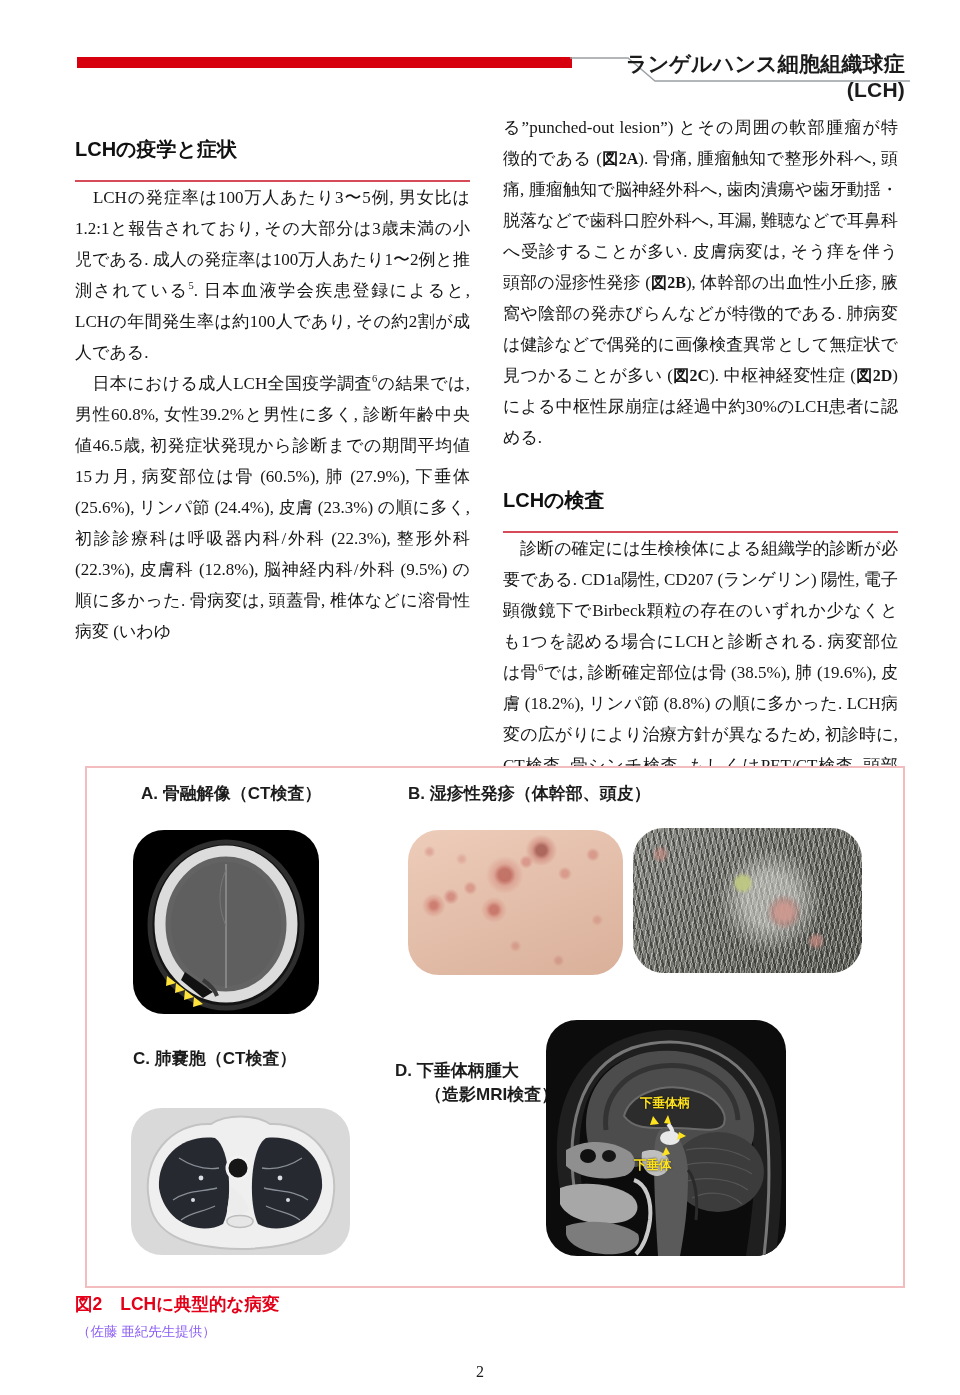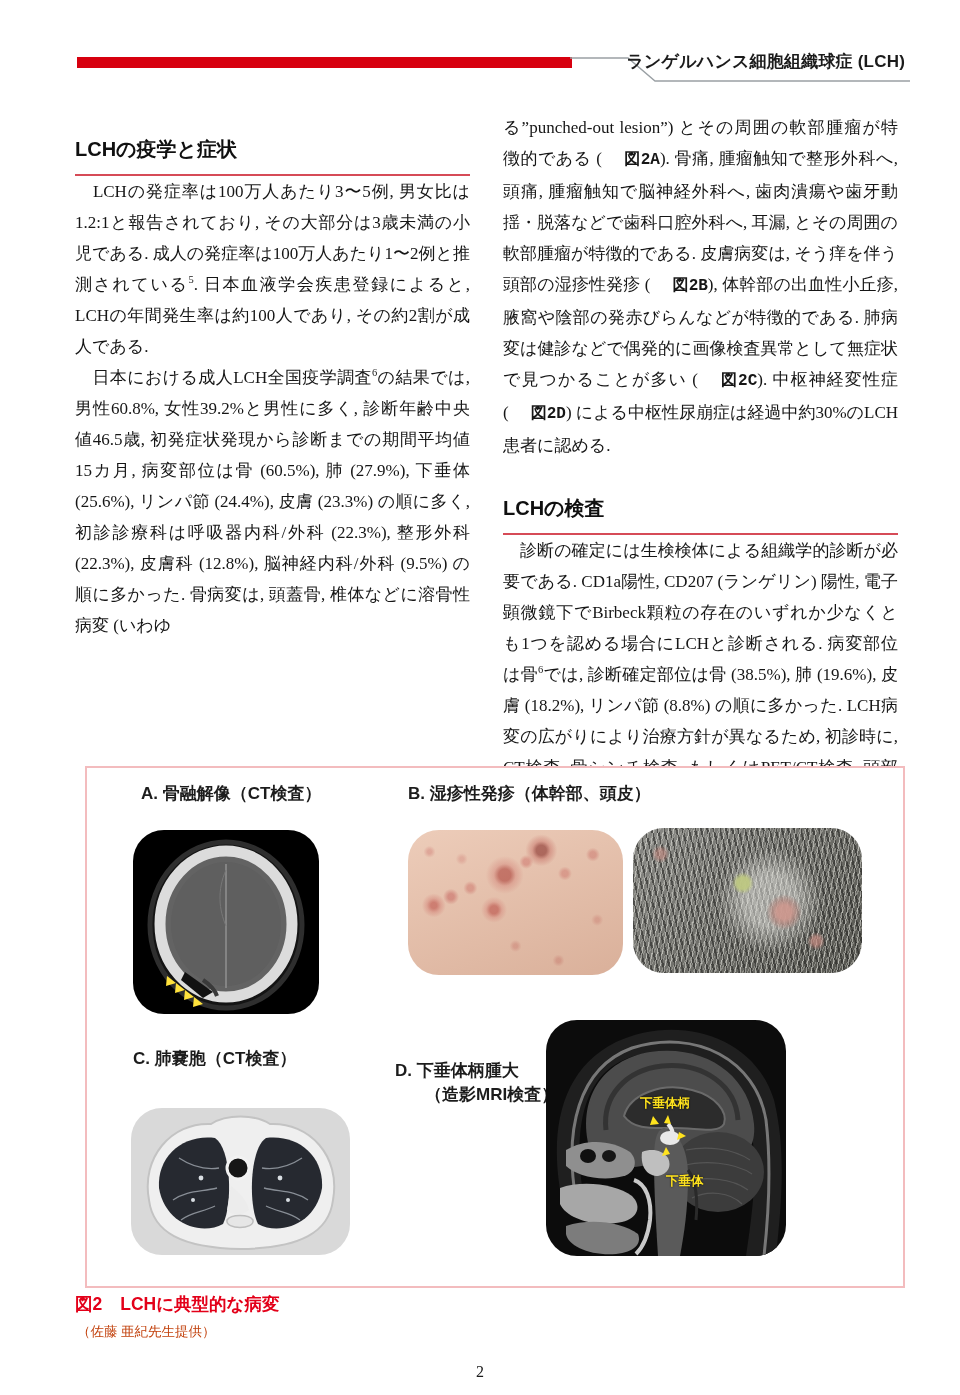--- a/index.html
+++ b/index.html
@@ -6,34 +6,34 @@
   .page{
     position:relative;width:960px;height:1395px;background:#ffffff;overflow:hidden;
     font-family:"Liberation Serif","DejaVu Serif",serif;color:#161616;
   }
   
   .header-bar{position:absolute;left:77px;top:57px;width:495px;height:11px;}
   .header-connector{position:absolute;left:560px;top:50px;width:350px;height:36px;}
   .header-title{
     position:absolute;left:580px;top:50px;width:325px;text-align:right;
     font-family:"Liberation Sans","DejaVu Sans",sans-serif;font-weight:700;
-    font-size:17px;letter-spacing:0.2px;color:#1b1b1b;
+    font-size:21px;letter-spacing:0.2px;color:#1b1b1b;
   }
   
   .col{position:absolute;top:112px;width:395px;font-size:17px;line-height:31px;
        text-align:justify;color:#161616;}
   .col-left{left:75px;}
   .col-right{left:503px;}
   .col p{margin:0;}
   sup{font-size:10.5px;line-height:0;vertical-align:super;}
-  b{font-family:Liberation Mono, monospace;font-weight:700;font-size:16px;margin-left:22px;}
+  b{font-family:Liberation Serif, serif;font-weight:700;font-size:16px;}
   .section-heading{
     font-family:"Liberation Sans","DejaVu Sans",sans-serif;font-weight:700;
     font-size:20px;line-height:26px;color:#101010;margin:0;
-    padding-bottom:12px;border-bottom:2px solid #d64b57;text-align:left;
+    padding-bottom:18px;border-bottom:2px solid #d64b57;text-align:left;
   }
   .hgap1{margin-top:24px;}
   .pgap1{margin-top:21px;}
   .hgap2{margin-top:34px;}
   .pgap2{margin-top:23px;}
   
   .figure-box{
     position:absolute;left:85px;top:766px;width:816px;height:518px;
     border:2px solid #f3bcbe;background:#ffffff;
   }
@@ -84,22 +84,22 @@
     text-shadow:0 0 2px rgba(0,0,0,.9);
   }
   
   .figure-caption{
     position:absolute;left:75px;top:1292px;
     font-family:"Liberation Sans","DejaVu Sans",sans-serif;font-weight:700;
     font-size:17.5px;color:#e30019;
   }
   .figure-caption .cap-label{margin-right:18px;}
   .figure-credit{
-    position:absolute;left:77px;top:1323px;font-size:13.5px;color:#c2410c;
-    font-family:Liberation Serif, serif;
+    position:absolute;left:77px;top:1323px;font-size:13.5px;color:#8b5cf6;
+    font-family:Liberation Sans, sans-serif;
   }
   .page-number{
     position:absolute;left:0;top:1363px;width:960px;text-align:center;
     font-size:16px;color:#1a1a1a;
   }
 </style>
 </head>
 <body>
 
 <div class="page">
@@ -110,21 +110,21 @@
   </svg>
   <div class="header-title">ランゲルハンス細胞組織球症 (LCH)</div>
 
   <div class="col col-left">
     <h2 class="section-heading hgap1">LCHの疫学と症状</h2>
     <p class="pgap1"><span>　LCHの発症率は100万人あたり3〜5例, 男女比は1.2:1と報告されており, その大部分は3歳未満の小児である. 成人の発症率は100万人あたり1〜2例と推測されている</span><sup>5</sup><span>. 日本血液学会疾患登録によると, LCHの年間発生率は約100人であり, その約2割が成人である.</span></p>
     <p><span>　日本における成人LCH全国疫学調査</span><sup>6</sup><span>の結果では, 男性60.8%, 女性39.2%と男性に多く, 診断年齢中央値46.5歳, 初発症状発現から診断までの期間平均値15カ月, 病変部位は骨 (60.5%), 肺 (27.9%), 下垂体 (25.6%), リンパ節 (24.4%), 皮膚 (23.3%) の順に多く, 初診診療科は呼吸器内科/外科 (22.3%), 整形外科 (22.3%), 皮膚科 (12.8%), 脳神経内科/外科 (9.5%) の順に多かった. 骨病変は, 頭蓋骨, 椎体などに溶骨性病変 (いわゆ</span></p>
   </div>
 
   <div class="col col-right">
-    <p><span>る”punched-out lesion”) とその周囲の軟部腫瘤が特徴的である (</span><b>図2A</b><span>). 骨痛, 腫瘤触知で整形外科へ, 頭痛, 腫瘤触知で脳神経外科へ, 歯肉潰瘍や歯牙動揺・脱落などで歯科口腔外科へ, 耳漏, とその周囲の軟部腫瘤が特徴的である. 皮膚病変は, そう痒を伴う頭部の湿疹性発疹 (</span><b>図2B</b><span>), 体幹部の出血性小丘疹, 腋窩や陰部の発赤びらんなどが特徴的である. 肺病変は健診などで偶発的に画像検査異常として無症状で見つかることが多い (</span><b>図2C</b><span>). 中枢神経変性症 (</span><b>図2D</b><span>) による中枢性尿崩症は経過中約30%のLCH患者に認める.</span></p>
+    <p><span>る”punched-out lesion”) とその周囲の軟部腫瘤が特徴的である (</span><b>図2A</b><span>). 骨痛, 腫瘤触知で整形外科へ, 頭痛, 腫瘤触知で脳神経外科へ, 歯肉潰瘍や歯牙動揺・脱落などで歯科口腔外科へ, 耳漏, 難聴などで耳鼻科へ受診することが多い. 皮膚病変は, そう痒を伴う頭部の湿疹性発疹 (</span><b>図2B</b><span>), 体幹部の出血性小丘疹, 腋窩や陰部の発赤びらんなどが特徴的である. 肺病変は健診などで偶発的に画像検査異常として無症状で見つかることが多い (</span><b>図2C</b><span>). 中枢神経変性症 (</span><b>図2D</b><span>) による中枢性尿崩症は経過中約30%のLCH患者に認める.</span></p>
     <h2 class="section-heading hgap2">LCHの検査</h2>
     <p class="pgap2"><span>　診断の確定には生検検体による組織学的診断が必要である. CD1a陽性, CD207 (ランゲリン) 陽性, 電子顕微鏡下でBirbeck顆粒の存在のいずれか少なくとも1つを認める場合にLCHと診断される. 病変部位は骨</span><sup>6</sup><span>では, 診断確定部位は骨 (38.5%), 肺 (19.6%), 皮膚 (18.2%), リンパ節 (8.8%) の順に多かった. LCH病変の広がりにより治療方針が異なるため, 初診時に, CT検査, 骨シンチ検査, もしくはPET/CT検査, 頭部造影</span></p>
   </div>
 
   <div class="figure-box">
 
     <div class="panel-label" style="left:54px;top:15px;">A. 骨融解像（CT検査）</div>
     <div class="panel-img" style="left:46px;top:62px;width:186px;height:184px;">
       <svg viewBox="0 0 186 184" width="186" height="184" aria-hidden="true">
         <rect x="0" y="0" width="186" height="184" fill="#000"></rect>
@@ -224,21 +224,21 @@
         <path d="M122 104 C126 108 128 112 126 118" stroke="#e9e9e9" stroke-width="4" fill="none"></path>
 
         <g fill="#ffe31e">
           <path d="M107 96 l6 8 -9 1 z"></path>
           <path d="M122 95 l3 9 -7 -1 z"></path>
           <path d="M140 116 l-9 4 2 -8 z"></path>
           <path d="M116 136 l4 -9 4 7 z"></path>
         </g>
       </svg>
       <span class="mri-annotation" style="left:94px;top:76px;">下垂体柄</span>
-      <span class="mri-annotation" style="left:88px;top:154px;padding-left:32px;">下垂体</span>
+      <span class="mri-annotation" style="left:88px;top:138px;">下垂体</span>
     </div>
   </div>
 
   <div class="figure-caption">
     <span class="cap-label">図2</span><span>LCHに典型的な病変</span>
   </div>
   <div class="figure-credit">（佐藤 亜紀先生提供）</div>
   <div class="page-number">2</div>
 
 </div>

